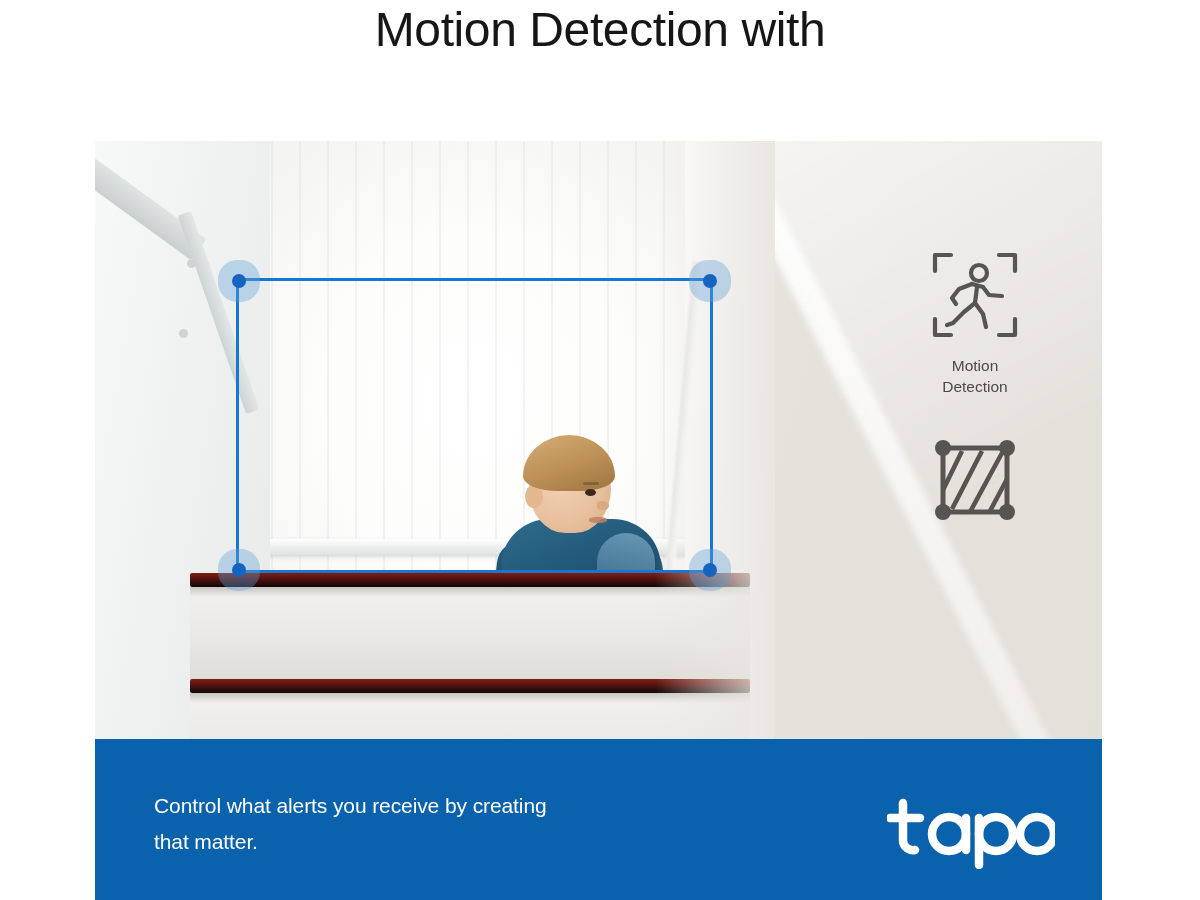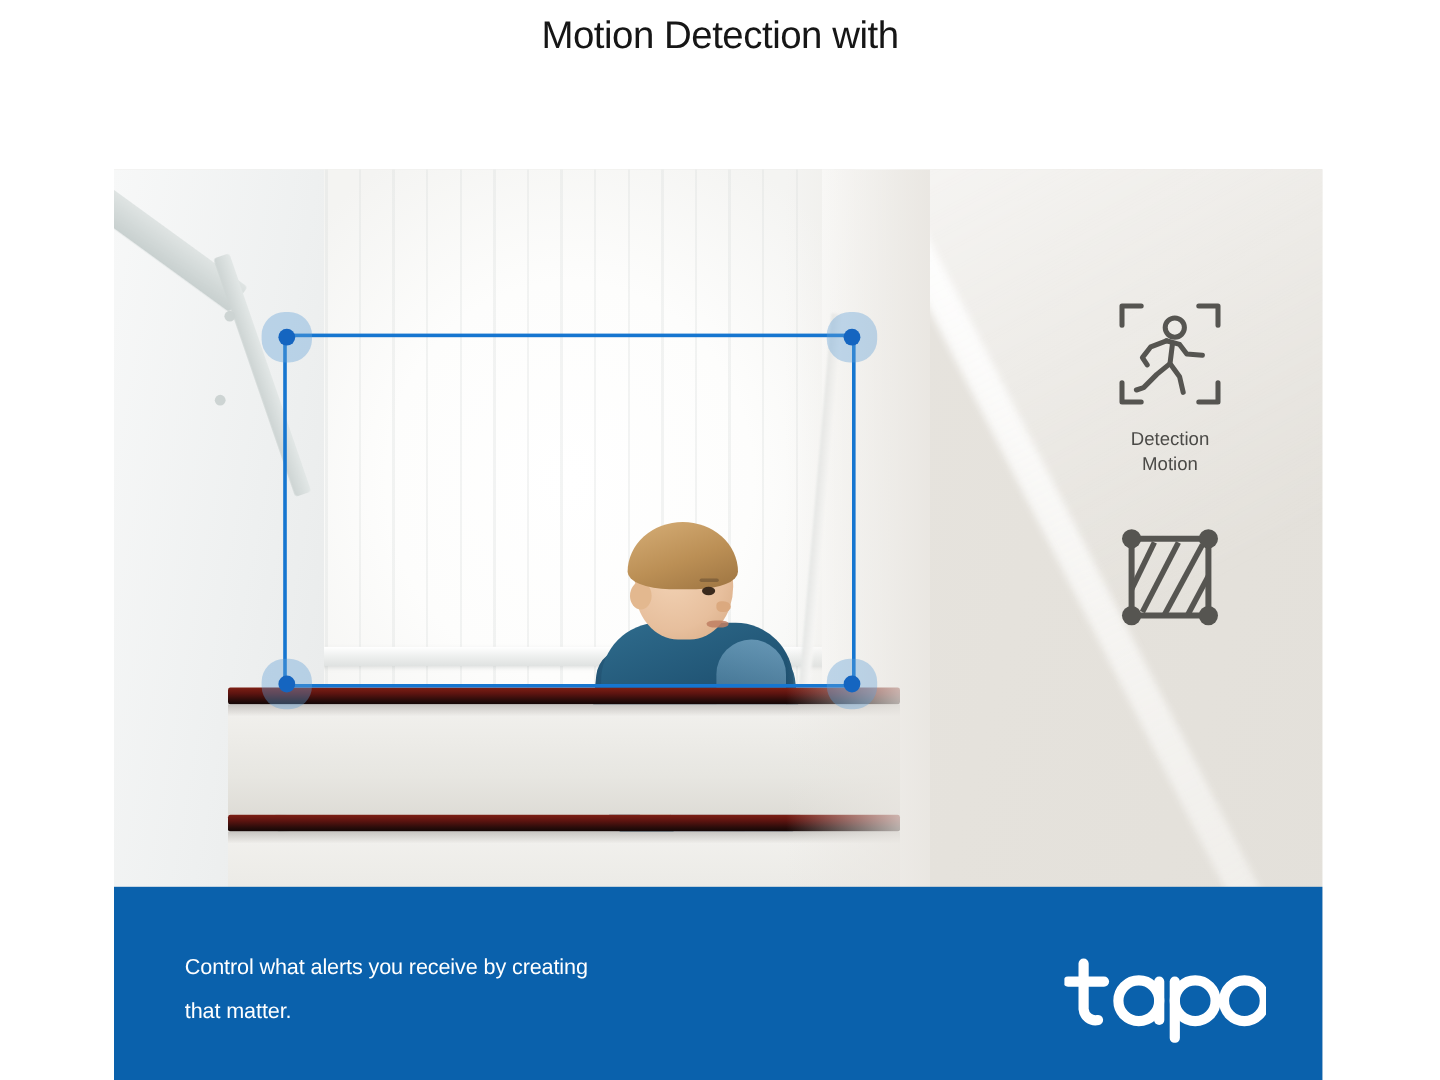--- a/index.html
+++ b/index.html
@@ -25,21 +25,21 @@
   }
 
   
   .headline {
     position: absolute;
     left: 0;
     top: 0;
     width: 1200px;
     text-align: center;
     padding-top: 2px;
-    font-size: 32px;
+    font-size: 48px;
     line-height: 55px;
     font-weight: 300;
     letter-spacing: -0.4px;
     color: #161616;
     font-family: "Liberation Sans", sans-serif;
   }
   .headline .l1, .headline .l2 { display: block; }
 
   
   .photo-card {
@@ -360,21 +360,21 @@
     height: 161px;
     background: #0a61ac;
     overflow: hidden;
   }
   .band-text {
     position: absolute;
     left: 59px;
     top: 49px;
     width: 640px;
     color: #ffffff;
-    font-size: 18px;
+    font-size: 21px;
     line-height: 36px;
     font-weight: 400;
     letter-spacing: -0.1px;
     font-family: "Liberation Sans", sans-serif;
   }
   .logo {
     position: absolute;
     left: 792px;
     top: 58px;
   }
@@ -460,22 +460,22 @@
             <polyline points="20,84 4,84 4,68"></polyline>
 
             <circle cx="48" cy="22" r="8"></circle>
             <path d="M41 33 L28 38 L21 47 L25 53"></path>
             <path d="M41 33 L52 36 L58 44 L71 45"></path>
             <path d="M46 36 L44 52 L52 63 L55 76"></path>
             <path d="M44 52 L33 61 L22 72 L16 74"></path>
           </svg>
         </span>
         <span class="cap">
+          <span>Motion</span>
           <span>Detection</span>
-          <span>Motion</span>
         </span>
       </div>
 
       <div class="feature">
         <span class="glyph">
           <svg width="90" height="90" viewBox="0 0 90 90" fill="none" stroke="#565551" stroke-width="5" stroke-linecap="butt">
 
             <line x1="20" y1="13" x2="70" y2="13"></line>
             <line x1="20" y1="77" x2="70" y2="77"></line>
             <line x1="13" y1="20" x2="13" y2="70"></line>

